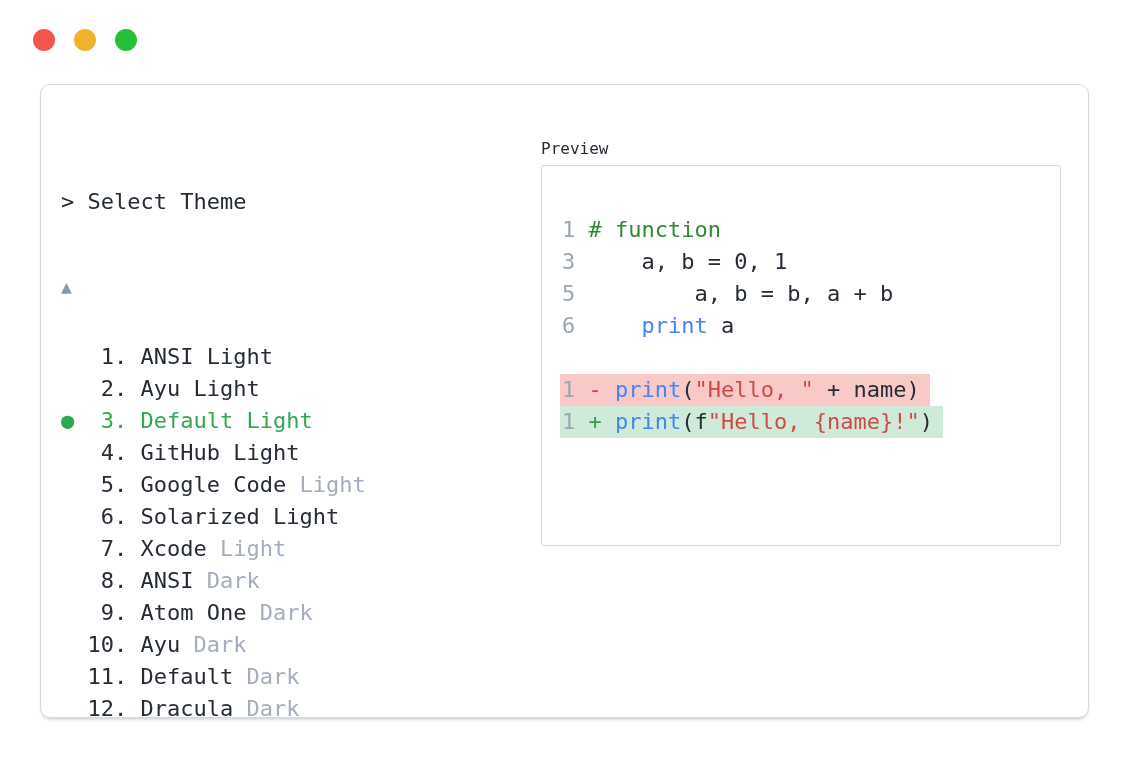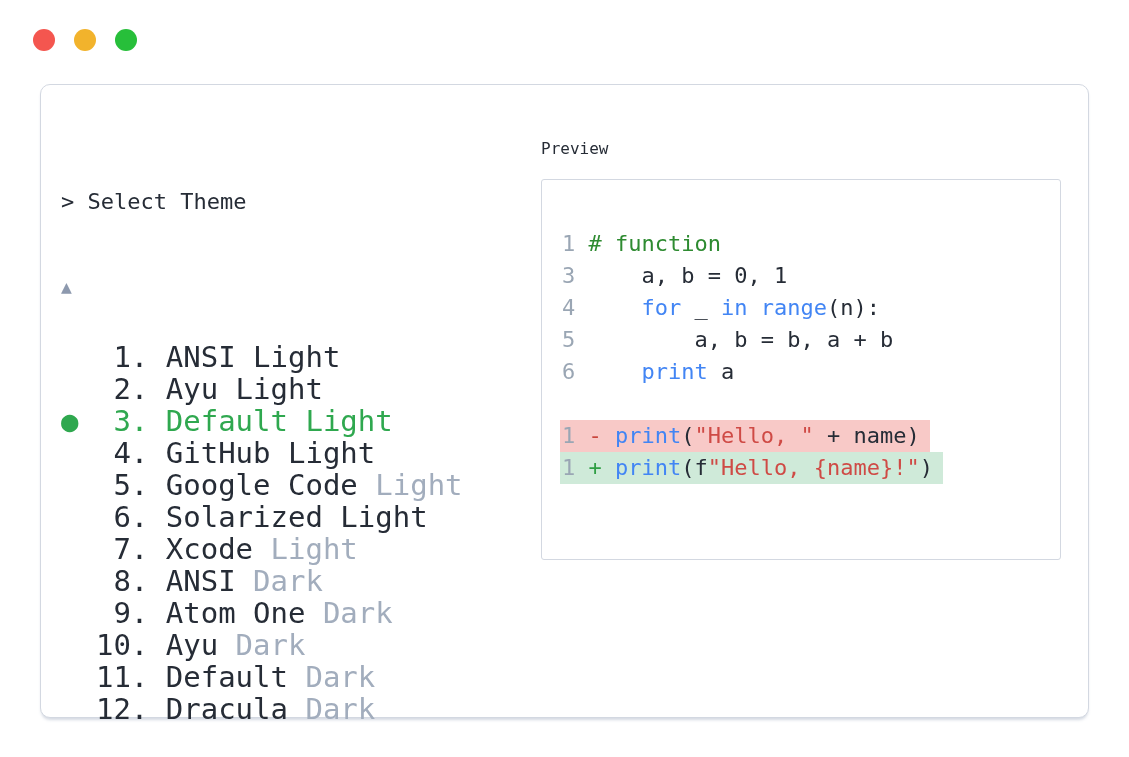--- a/index.html
+++ b/index.html
@@ -37,31 +37,31 @@
   }
 
   .lcol{position:absolute;left:20px;top:48px;width:470px;white-space:pre;}
   .rcol{position:absolute;left:500px;top:48px;width:530px;}
 
   .line{height:32px;line-height:32px;font-size:22px;color:var(--dark);margin-top:15px;}
   .prompt{color:var(--dark);}
   .arrow-up{color:var(--arrow-up);font-size:18px;}
   .arrow-down{color:var(--arrow-down);font-size:18px;}
 
-  .titem{height:32px;line-height:32px;font-size:29px;white-space:pre;}
+  .titem{height:32px;line-height:32px;font-size:22px;white-space:pre;}
   .titem .pre{color:var(--dark);}
   .titem .tname{color:var(--dark);}
   .titem .tsuffix{color:var(--gray);margin-top:21px;}
   .titem.selected .pre,
   .titem.selected .tname,
   .titem.selected .tsuffix{color:var(--sel);}
 
   .preview-title{height:32px;line-height:32px;font-size:16px;color:var(--dark);}
   .preview-box{
-    margin-top:14px;width:520px;height:381px;
+    margin-top:0;width:520px;height:381px;
     border:1px solid var(--border);border-radius:3px;background:#fff;
     padding:48px 20px 0 20px;overflow:hidden;
   }
   .cline{min-height:32px;height:32px;line-height:32px;font-size:22px;white-space:pre;color:var(--dark);}
   .cline .ln{display:inline-block;min-width:1ch;margin-right:1ch;color:var(--ln);text-align:right;}
   .cline.removed,.cline.added{width:fit-content;padding:0 10px 0 2px;margin-left:-2px;}
   .cline.removed{background:var(--bg-removed);}
   .cline.added{background:var(--bg-added);}
   .tok.pl{color:var(--dark);}
   .tok.kw{color:var(--kw);}
@@ -89,21 +89,20 @@
     
     
   </div>
 
   <div class="rcol">
     <div class="preview-title">Preview</div>
     <div class="preview-box">
       <div id="code-lines">
           <div class="cline"><span class="ln">1</span><span class="tok com"># function</span></div>
           <div class="cline"><span class="ln">3</span><span class="tok pl">    a, b = 0, 1</span></div>
-          <div class="cline"><span class="ln">4</span><span class="tok pl">    </span><span class="tok kw">for</span><span class="tok pl"> _ </span><span class="tok kw">in</span><span class="tok pl"> </span><span class="tok kw">range</span><span class="tok pl">(n):</span></div>
           <div class="cline"><span class="ln">5</span><span class="tok pl">        a, b = b, a + b</span></div>
           <div class="cline"><span class="ln">6</span><span class="tok pl">    </span><span class="tok kw">print</span><span class="tok pl"> a</span></div>
           <div class="cline"></div>
           <div class="cline removed"><span class="ln">1</span><span class="tok minus">- </span><span class="tok kw">print</span><span class="tok pl">(</span><span class="tok red">"Hello, "</span><span class="tok pl"> + name)</span></div>
           <div class="cline added"><span class="ln">1</span><span class="tok plus">+ </span><span class="tok kw">print</span><span class="tok pl">(f</span><span class="tok red">"Hello, {name}!"</span><span class="tok pl">)</span></div>
         </div>
     </div>
   </div>
 
 </div>

